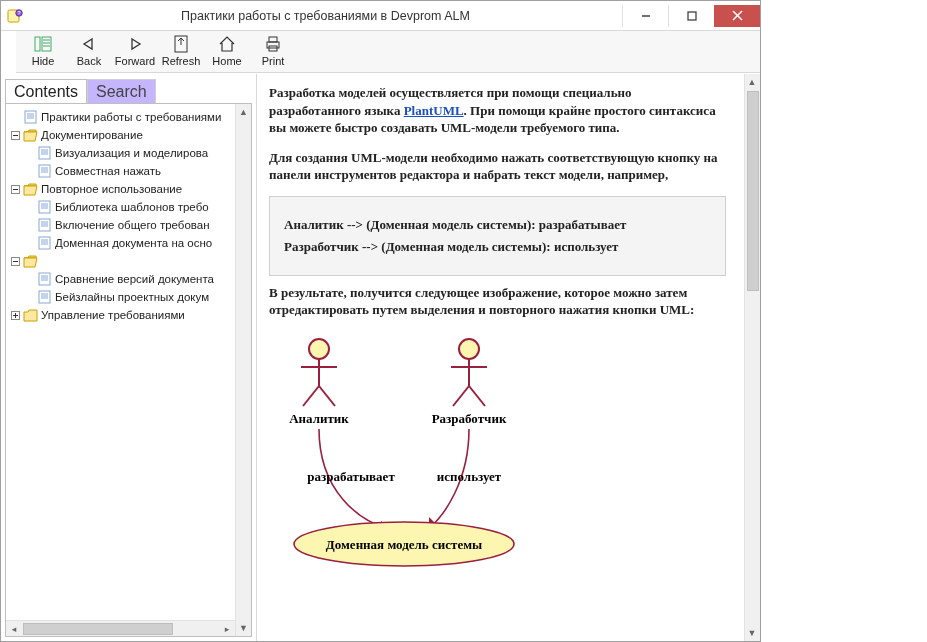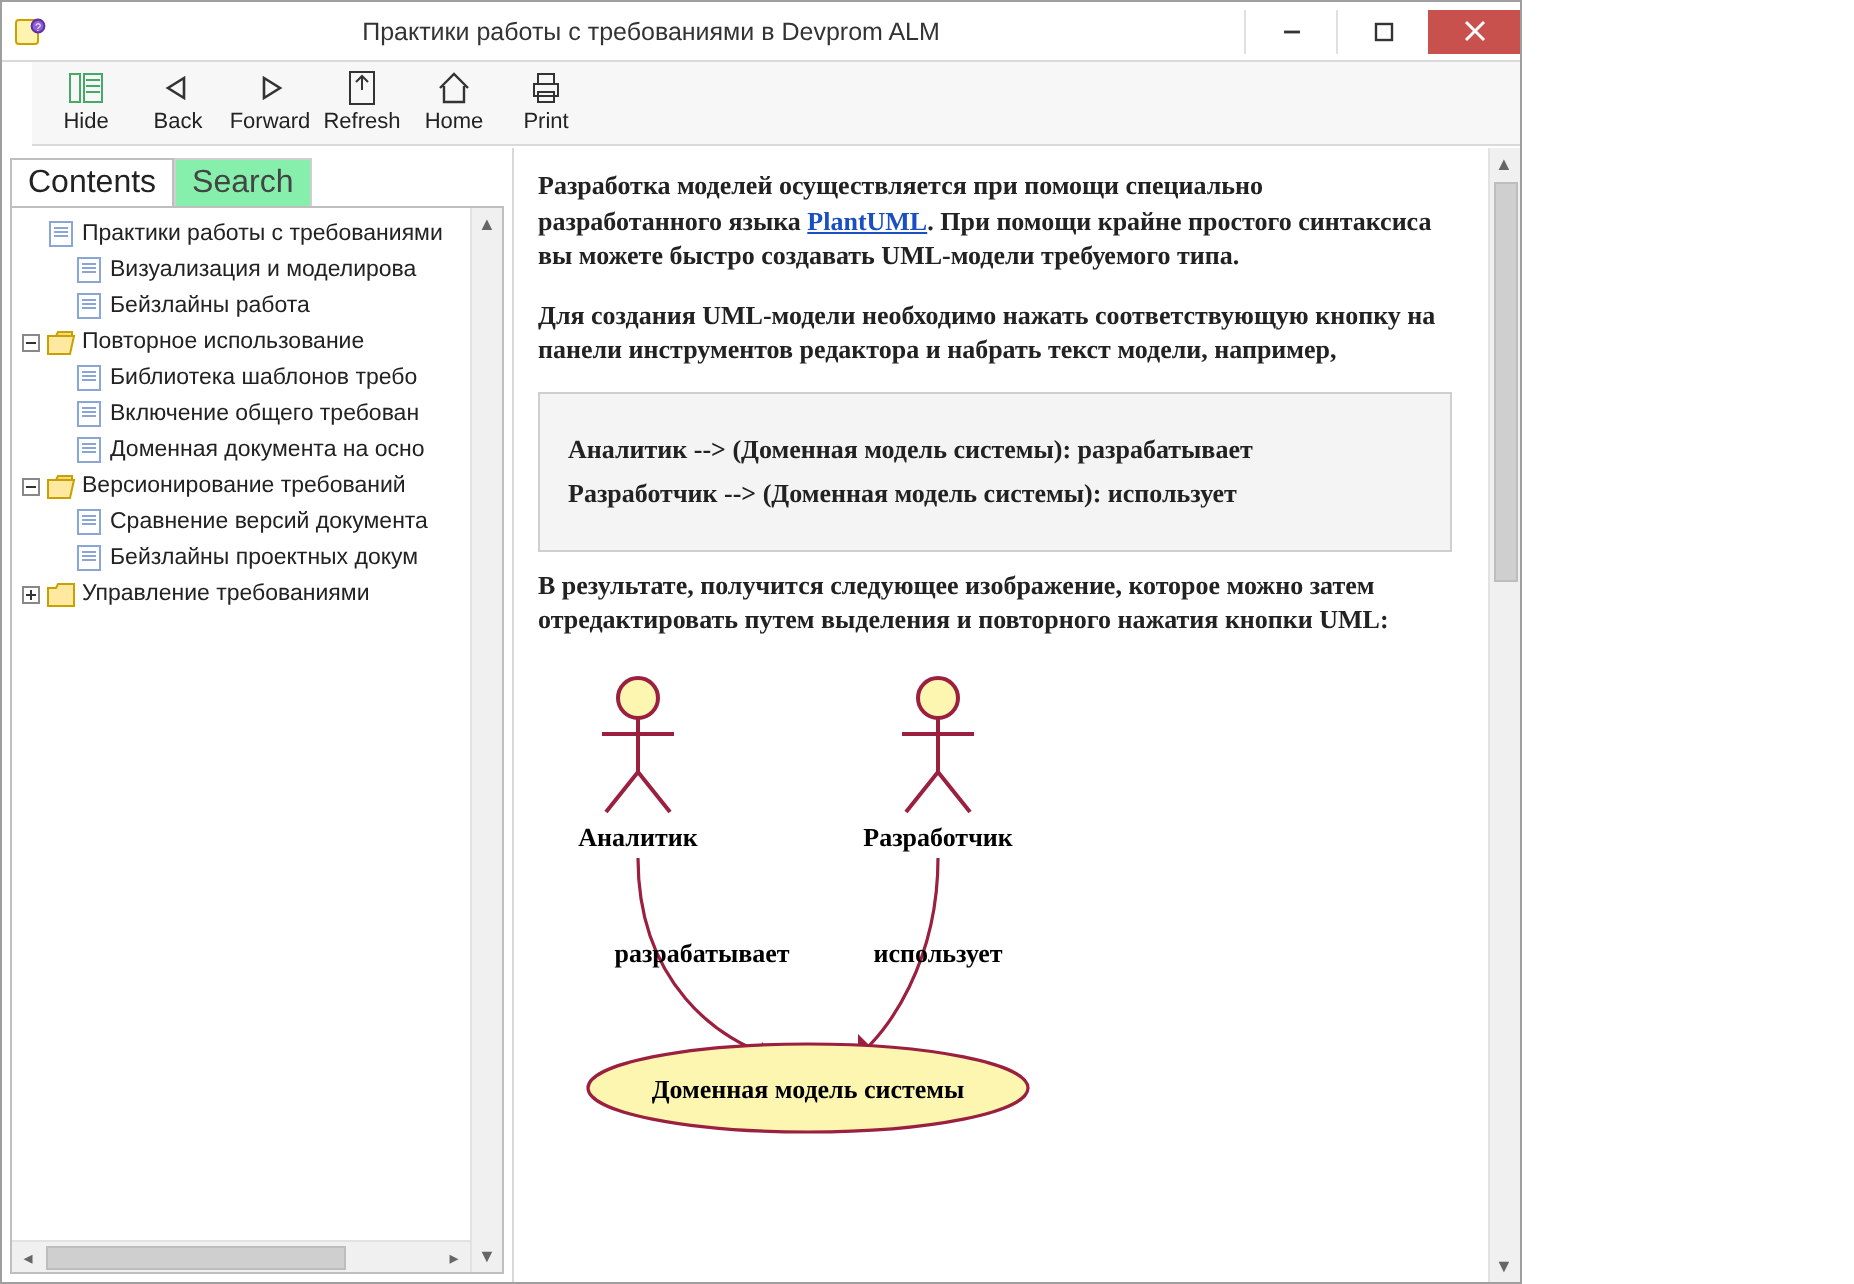--- a/index.html
+++ b/index.html
@@ -16,21 +16,21 @@
   
   .toolbar { height: 42px; display:flex; align-items:flex-start; padding: 2px 6px 0 6px; border-bottom:1px solid #d9d9d9; gap:4px; background:#f7f7f7;margin-left:15px; }
   .tbtn { width: 42px; display:flex; flex-direction:column; align-items:center; font-size:11px; color:#222; padding-top:1px; cursor:default; }
   .tbtn .ibox { height:20px; display:flex; align-items:center; justify-content:center; }
   .tbtn .lab { margin-top:1px; }
   
   .main { flex:1; display:flex; overflow:hidden; border-top:1px solid #fff; }
   .sidebar { width: 256px; border-right:1px solid #d9d9d9; display:flex; flex-direction:column; background:#fff; }
   .tabs { display:flex; padding:4px 4px 0 4px; }
   .tab { padding:3px 8px; font-size:16px; border:1px solid #bfbfbf; border-bottom:none; background:#fff; margin-right:0; position:relative; top:1px; cursor:default;}
-  .tab.inactive { background:#86efac; color:#444; border-color:#cfcfcf; }
+  .tab.inactive { background:#c4b5fd; color:#444; border-color:#cfcfcf; }
   .tree-wrap { flex:1; margin:0 4px 4px 4px; border:1px solid #bfbfbf; overflow:auto; background:#fff; position:relative;}
   .tree { padding:4px 2px 4px 2px; white-space:nowrap; min-width:280px; }
   .node { display:flex; align-items:center; height:18px; line-height:18px; font-size:11.5px; cursor:default;}
   .expander { width:14px; display:flex; align-items:center; justify-content:center; color:#555; font-size:10px; }
   .nicon { width:16px; display:flex; align-items:center; justify-content:center; margin-right:3px; }
   .nlabel { }
   .lvl0 { padding-left: 0px; }
   .lvl1 { padding-left: 14px; }
   
   .content { flex:1; overflow:auto; padding:6px 18px 12px 12px; position:relative; }
@@ -158,111 +158,125 @@
                 <svg width="13" height="14">
                   <rect x="1" y="1" width="11" height="12" fill="#fff" stroke="#8aa6d6"></rect>
                   <line x1="3" y1="4" x2="10" y2="4" stroke="#8aa6d6"></line>
                   <line x1="3" y1="6" x2="10" y2="6" stroke="#8aa6d6"></line>
                   <line x1="3" y1="8" x2="10" y2="8" stroke="#8aa6d6"></line>
                 </svg>
               </span>
             <span class="nlabel">Практики работы с требованиями</span>
           </div>
 
-          <div class="node lvl1">
-            <span class="expander"></span>
-            <span class="nicon">
-                <svg width="13" height="14">
-                  <rect x="1" y="1" width="11" height="12" fill="#fff" stroke="#8aa6d6"></rect>
-                  <line x1="3" y1="4" x2="10" y2="4" stroke="#8aa6d6"></line>
-                  <line x1="3" y1="6" x2="10" y2="6" stroke="#8aa6d6"></line>
-                  <line x1="3" y1="8" x2="10" y2="8" stroke="#8aa6d6"></line>
-                </svg>
-              </span>
-            <span class="nlabel">Визуализация и моделирова</span>
-          </div>
-          <div class="node lvl1">
-            <span class="expander"></span>
-            <span class="nicon">
-                <svg width="13" height="14">
-                  <rect x="1" y="1" width="11" height="12" fill="#fff" stroke="#8aa6d6"></rect>
-                  <line x1="3" y1="4" x2="10" y2="4" stroke="#8aa6d6"></line>
-                  <line x1="3" y1="6" x2="10" y2="6" stroke="#8aa6d6"></line>
-                  <line x1="3" y1="8" x2="10" y2="8" stroke="#8aa6d6"></line>
-                </svg>
-              </span>
-            <span class="nlabel">Бейзлайны работа</span>
-          </div>
-
           <div class="node lvl0">
             <span class="expander">
                 <svg width="9" height="9">
                   <rect x="0.5" y="0.5" width="8" height="8" fill="#fff" stroke="#888"></rect>
                   <line x1="2" y1="4.5" x2="7" y2="4.5" stroke="#333"></line>
                 </svg>
               </span>
             <span class="nicon">
                 <svg width="15" height="13">
                   <path d="M1 3 L5 3 L6 1 L13 1 L13 3 L1 3 Z" fill="#f5d97a" stroke="#c8a100"></path>
                   <path d="M1 3 L14 3 L12 12 L1 12 Z" fill="#ffe9a0" stroke="#c8a100"></path>
                 </svg>
               </span>
-            <span class="nlabel">Повторное использование</span>
-          </div>
-          <div class="node lvl1">
-              <span class="expander"></span>
-              <span class="nicon">
-                <svg width="13" height="14">
-                  <rect x="1" y="1" width="11" height="12" fill="#fff" stroke="#8aa6d6"></rect>
-                  <line x1="3" y1="4" x2="10" y2="4" stroke="#8aa6d6"></line>
-                  <line x1="3" y1="6" x2="10" y2="6" stroke="#8aa6d6"></line>
-                  <line x1="3" y1="8" x2="10" y2="8" stroke="#8aa6d6"></line>
-                </svg>
-              </span>
-              <span class="nlabel">Библиотека шаблонов требо</span>
-            </div>
-          <div class="node lvl1">
-              <span class="expander"></span>
-              <span class="nicon">
-                <svg width="13" height="14">
-                  <rect x="1" y="1" width="11" height="12" fill="#fff" stroke="#8aa6d6"></rect>
-                  <line x1="3" y1="4" x2="10" y2="4" stroke="#8aa6d6"></line>
-                  <line x1="3" y1="6" x2="10" y2="6" stroke="#8aa6d6"></line>
-                  <line x1="3" y1="8" x2="10" y2="8" stroke="#8aa6d6"></line>
-                </svg>
-              </span>
-              <span class="nlabel">Включение общего требован</span>
-            </div>
-          <div class="node lvl1">
-              <span class="expander"></span>
-              <span class="nicon">
-                <svg width="13" height="14">
-                  <rect x="1" y="1" width="11" height="12" fill="#fff" stroke="#8aa6d6"></rect>
-                  <line x1="3" y1="4" x2="10" y2="4" stroke="#8aa6d6"></line>
-                  <line x1="3" y1="6" x2="10" y2="6" stroke="#8aa6d6"></line>
-                  <line x1="3" y1="8" x2="10" y2="8" stroke="#8aa6d6"></line>
-                </svg>
-              </span>
-              <span class="nlabel">Доменная документа на осно</span>
-            </div>
+            <span class="nlabel">Документирование</span>
+          </div>
+          <div class="node lvl1">
+            <span class="expander"></span>
+            <span class="nicon">
+                <svg width="13" height="14">
+                  <rect x="1" y="1" width="11" height="12" fill="#fff" stroke="#8aa6d6"></rect>
+                  <line x1="3" y1="4" x2="10" y2="4" stroke="#8aa6d6"></line>
+                  <line x1="3" y1="6" x2="10" y2="6" stroke="#8aa6d6"></line>
+                  <line x1="3" y1="8" x2="10" y2="8" stroke="#8aa6d6"></line>
+                </svg>
+              </span>
+            <span class="nlabel">Визуализация и моделирова</span>
+          </div>
+          <div class="node lvl1">
+            <span class="expander"></span>
+            <span class="nicon">
+                <svg width="13" height="14">
+                  <rect x="1" y="1" width="11" height="12" fill="#fff" stroke="#8aa6d6"></rect>
+                  <line x1="3" y1="4" x2="10" y2="4" stroke="#8aa6d6"></line>
+                  <line x1="3" y1="6" x2="10" y2="6" stroke="#8aa6d6"></line>
+                  <line x1="3" y1="8" x2="10" y2="8" stroke="#8aa6d6"></line>
+                </svg>
+              </span>
+            <span class="nlabel">Совместная нажать</span>
+          </div>
 
           <div class="node lvl0">
             <span class="expander">
                 <svg width="9" height="9">
                   <rect x="0.5" y="0.5" width="8" height="8" fill="#fff" stroke="#888"></rect>
                   <line x1="2" y1="4.5" x2="7" y2="4.5" stroke="#333"></line>
                 </svg>
               </span>
             <span class="nicon">
                 <svg width="15" height="13">
                   <path d="M1 3 L5 3 L6 1 L13 1 L13 3 L1 3 Z" fill="#f5d97a" stroke="#c8a100"></path>
                   <path d="M1 3 L14 3 L12 12 L1 12 Z" fill="#ffe9a0" stroke="#c8a100"></path>
                 </svg>
               </span>
-            <span class="nlabel">Версионирование требований</span>
+            <span class="nlabel">Повторное использование</span>
+          </div>
+          <div class="node lvl1">
+              <span class="expander"></span>
+              <span class="nicon">
+                <svg width="13" height="14">
+                  <rect x="1" y="1" width="11" height="12" fill="#fff" stroke="#8aa6d6"></rect>
+                  <line x1="3" y1="4" x2="10" y2="4" stroke="#8aa6d6"></line>
+                  <line x1="3" y1="6" x2="10" y2="6" stroke="#8aa6d6"></line>
+                  <line x1="3" y1="8" x2="10" y2="8" stroke="#8aa6d6"></line>
+                </svg>
+              </span>
+              <span class="nlabel">Библиотека шаблонов требо</span>
+            </div>
+          <div class="node lvl1">
+              <span class="expander"></span>
+              <span class="nicon">
+                <svg width="13" height="14">
+                  <rect x="1" y="1" width="11" height="12" fill="#fff" stroke="#8aa6d6"></rect>
+                  <line x1="3" y1="4" x2="10" y2="4" stroke="#8aa6d6"></line>
+                  <line x1="3" y1="6" x2="10" y2="6" stroke="#8aa6d6"></line>
+                  <line x1="3" y1="8" x2="10" y2="8" stroke="#8aa6d6"></line>
+                </svg>
+              </span>
+              <span class="nlabel">Включение общего требован</span>
+            </div>
+          <div class="node lvl1">
+              <span class="expander"></span>
+              <span class="nicon">
+                <svg width="13" height="14">
+                  <rect x="1" y="1" width="11" height="12" fill="#fff" stroke="#8aa6d6"></rect>
+                  <line x1="3" y1="4" x2="10" y2="4" stroke="#8aa6d6"></line>
+                  <line x1="3" y1="6" x2="10" y2="6" stroke="#8aa6d6"></line>
+                  <line x1="3" y1="8" x2="10" y2="8" stroke="#8aa6d6"></line>
+                </svg>
+              </span>
+              <span class="nlabel">Доменная документа на осно</span>
+            </div>
+
+          <div class="node lvl0">
+            <span class="expander">
+                <svg width="9" height="9">
+                  <rect x="0.5" y="0.5" width="8" height="8" fill="#fff" stroke="#888"></rect>
+                  <line x1="2" y1="4.5" x2="7" y2="4.5" stroke="#333"></line>
+                </svg>
+              </span>
+            <span class="nicon">
+                <svg width="15" height="13">
+                  <path d="M1 3 L5 3 L6 1 L13 1 L13 3 L1 3 Z" fill="#f5d97a" stroke="#c8a100"></path>
+                  <path d="M1 3 L14 3 L12 12 L1 12 Z" fill="#ffe9a0" stroke="#c8a100"></path>
+                </svg>
+              </span>
           </div>
           <div class="node lvl1">
               <span class="expander"></span>
               <span class="nicon">
                 <svg width="13" height="14">
                   <rect x="1" y="1" width="11" height="12" fill="#fff" stroke="#8aa6d6"></rect>
                   <line x1="3" y1="4" x2="10" y2="4" stroke="#8aa6d6"></line>
                   <line x1="3" y1="6" x2="10" y2="6" stroke="#8aa6d6"></line>
                   <line x1="3" y1="8" x2="10" y2="8" stroke="#8aa6d6"></line>
                 </svg>

